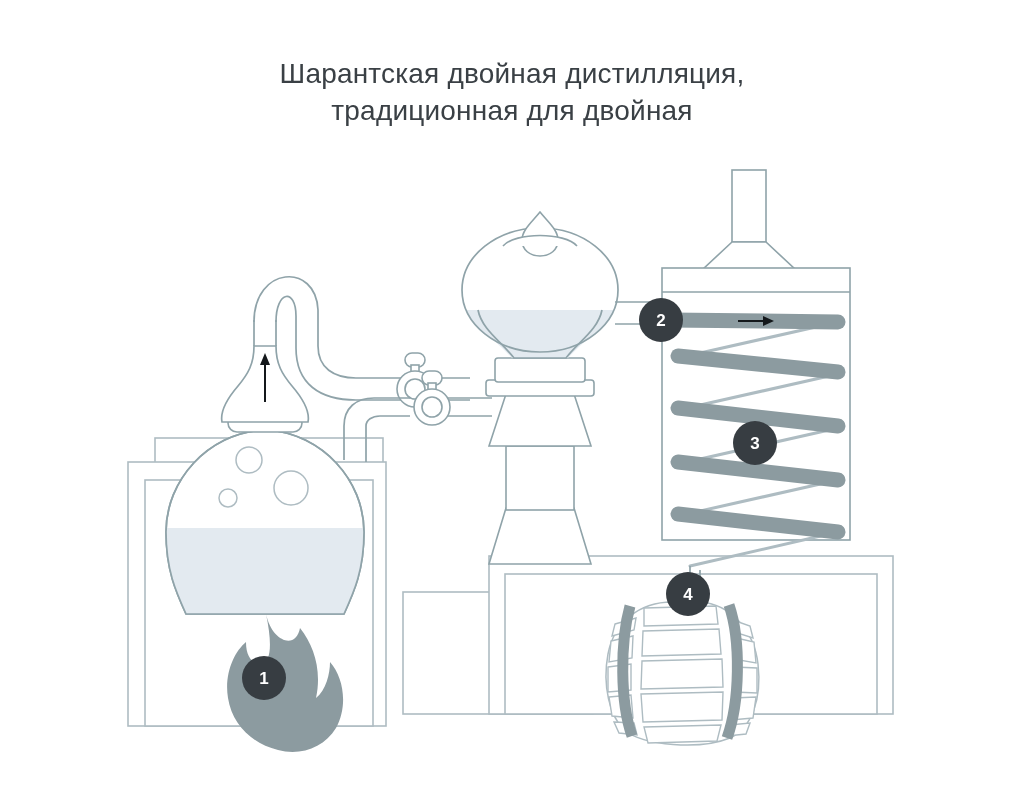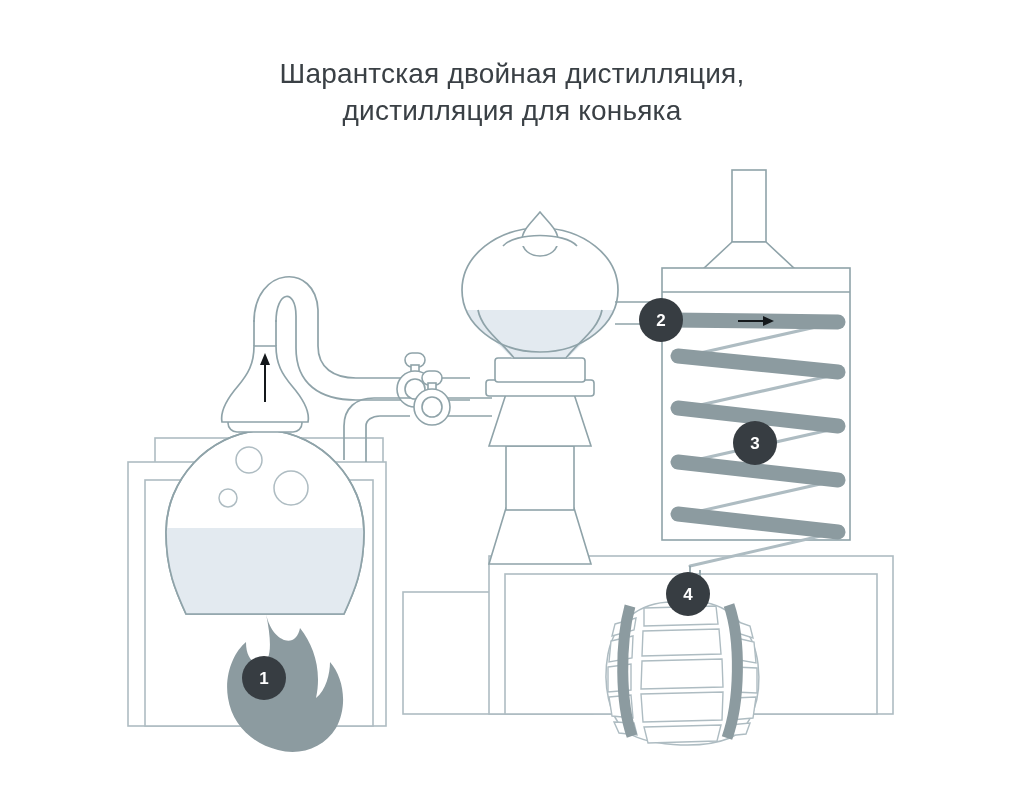--- a/index.html
+++ b/index.html
@@ -55,21 +55,21 @@
     fill: #ffffff;
   }
 </style>
 </head>
 <body>
 
 <div class="page">
 
   <div class="title-block">
     <span class="title-line">Шарантская двойная дистилляция,</span>
-    <span class="title-line">дистилляция для коньяка</span>
+    <span class="title-line">традиционная для двойная</span>
   </div>
 
   <div class="figure-wrap">
     <svg class="scene" viewBox="0 0 1024 620" xmlns="http://www.w3.org/2000/svg">
 
       <defs>
         <g id="valve-shape">
           <rect x="-10" y="-36" width="20" height="14" rx="7" fill="#ffffff" stroke="#8fa3a9" stroke-width="1.6"></rect>
           <rect x="-4" y="-24" width="8" height="10" fill="#ffffff" stroke="#8fa3a9" stroke-width="1.6"></rect>
           <circle cx="0" cy="0" r="18" fill="#ffffff" stroke="#8fa3a9" stroke-width="1.6"></circle>

